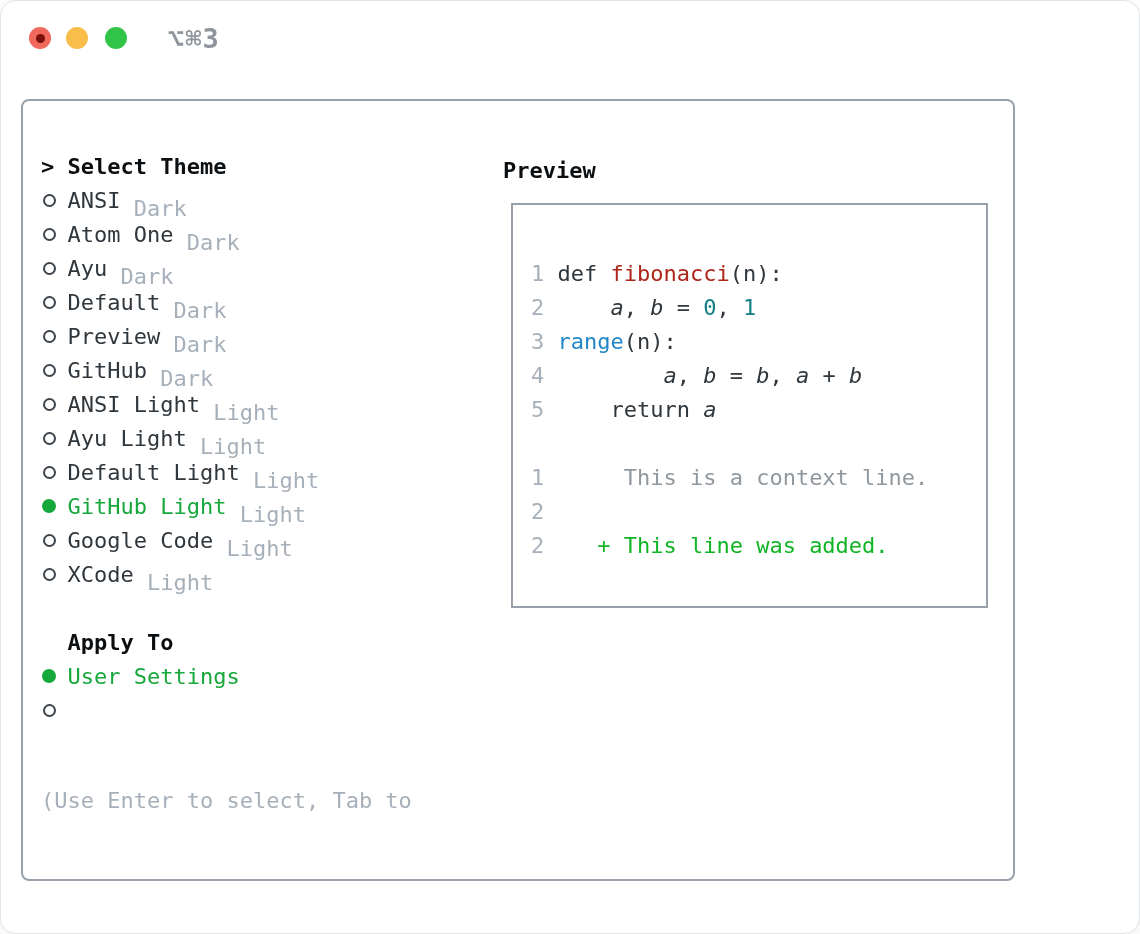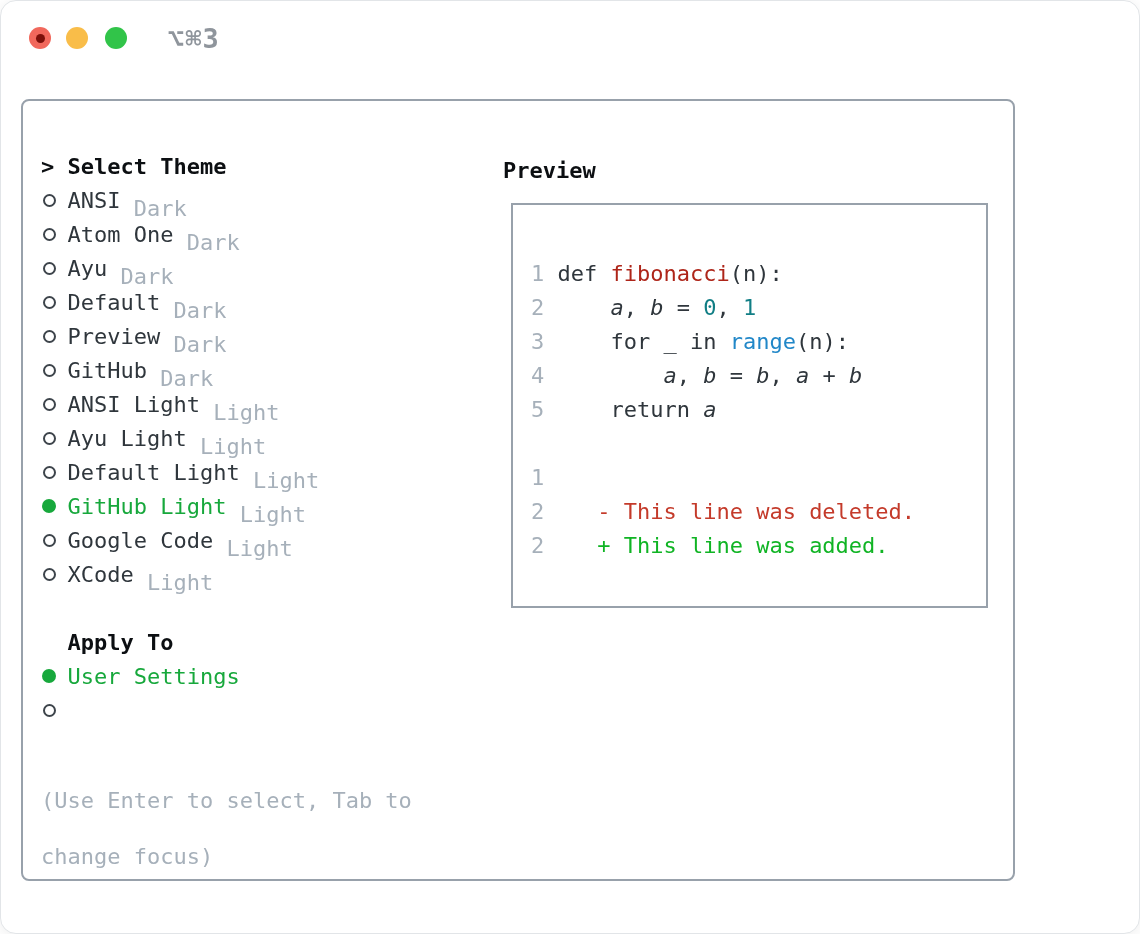--- a/index.html
+++ b/index.html
@@ -117,35 +117,34 @@
       <div class="row">
         <span class="marker"></span>
         <span class="hdr" style="font-weight:bold;color:var(--ink-strong);">Apply To</span>
       </div>
       <div id="apply-items">
           <div class="row"><span class="marker"><span class="radio sel"></span></span><span class="item-name sel">User Settings</span></div>
           <div class="row"><span class="marker"><span class="radio"></span></span></div>
         </div>
       <div class="spacer"></div>
       <div class="hint-line">(Use Enter to select, Tab to</div>
-      <div class="hint-line">change focus)</div>
     </div>
 
     <div class="preview-title-row">
       <span class="preview-title">Preview</span>
     </div>
 
     <div class="preview-box">
       <div id="preview-lines">
           <div class="cline"><span class="lnum">1</span><span class="lgap"></span><span class="tok-p">def </span><span class="tok-fn">fibonacci</span><span class="tok-p">(n):</span></div>
           <div class="cline"><span class="lnum">2</span><span class="lgap"></span><span class="tok-p">    </span><span class="tok-v">a</span><span class="tok-p">, </span><span class="tok-v">b</span><span class="tok-p"> = </span><span class="tok-nm">0</span><span class="tok-p">, </span><span class="tok-nm">1</span></div>
-          <div class="cline"><span class="lnum">3</span><span class="lgap"></span><span class="tok-p">    for _ in </span><span class="tok-rg">range</span><span class="tok-p">(n):</span></div>
+          <div class="cline"><span class="lnum">3</span><span class="lgap"></span><span class="tok-rg">range</span><span class="tok-p">(n):</span></div>
           <div class="cline"><span class="lnum">4</span><span class="lgap"></span><span class="tok-p">        </span><span class="tok-v">a</span><span class="tok-p">, </span><span class="tok-v">b</span><span class="tok-p"> = </span><span class="tok-v">b</span><span class="tok-p">, </span><span class="tok-v">a</span><span class="tok-p"> + </span><span class="tok-v">b</span></div>
           <div class="cline"><span class="lnum">5</span><span class="lgap"></span><span class="tok-p">    return </span><span class="tok-v">a</span></div>
           <div class="cline"><span class="lnum"></span><span class="lgap"></span></div>
-          <div class="cline"><span class="lnum">1</span><span class="lgap"></span></div>
-          <div class="cline"><span class="lnum">2</span><span class="lgap"></span><span class="tok-del">   - This line was deleted.</span></div>
+          <div class="cline"><span class="lnum">1</span><span class="lgap"></span><span class="tok-ctx">     This is a context line.</span></div>
+          <div class="cline"><span class="lnum">2</span><span class="lgap"></span></div>
           <div class="cline"><span class="lnum">2</span><span class="lgap"></span><span class="tok-add">   + This line was added.</span></div>
         </div>
     </div>
 
   </div>
 </div>
 
 </body></html>

